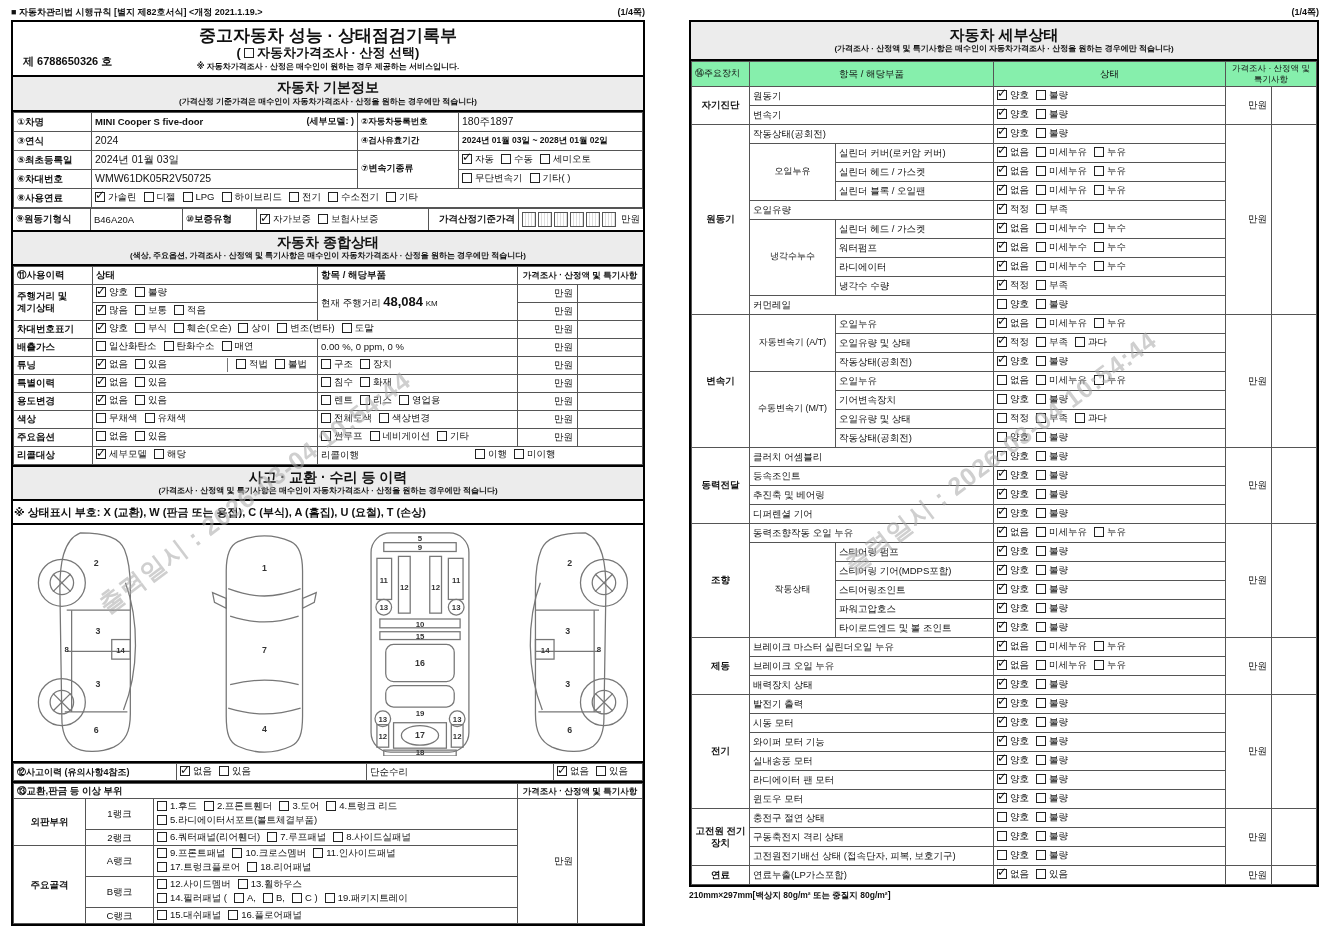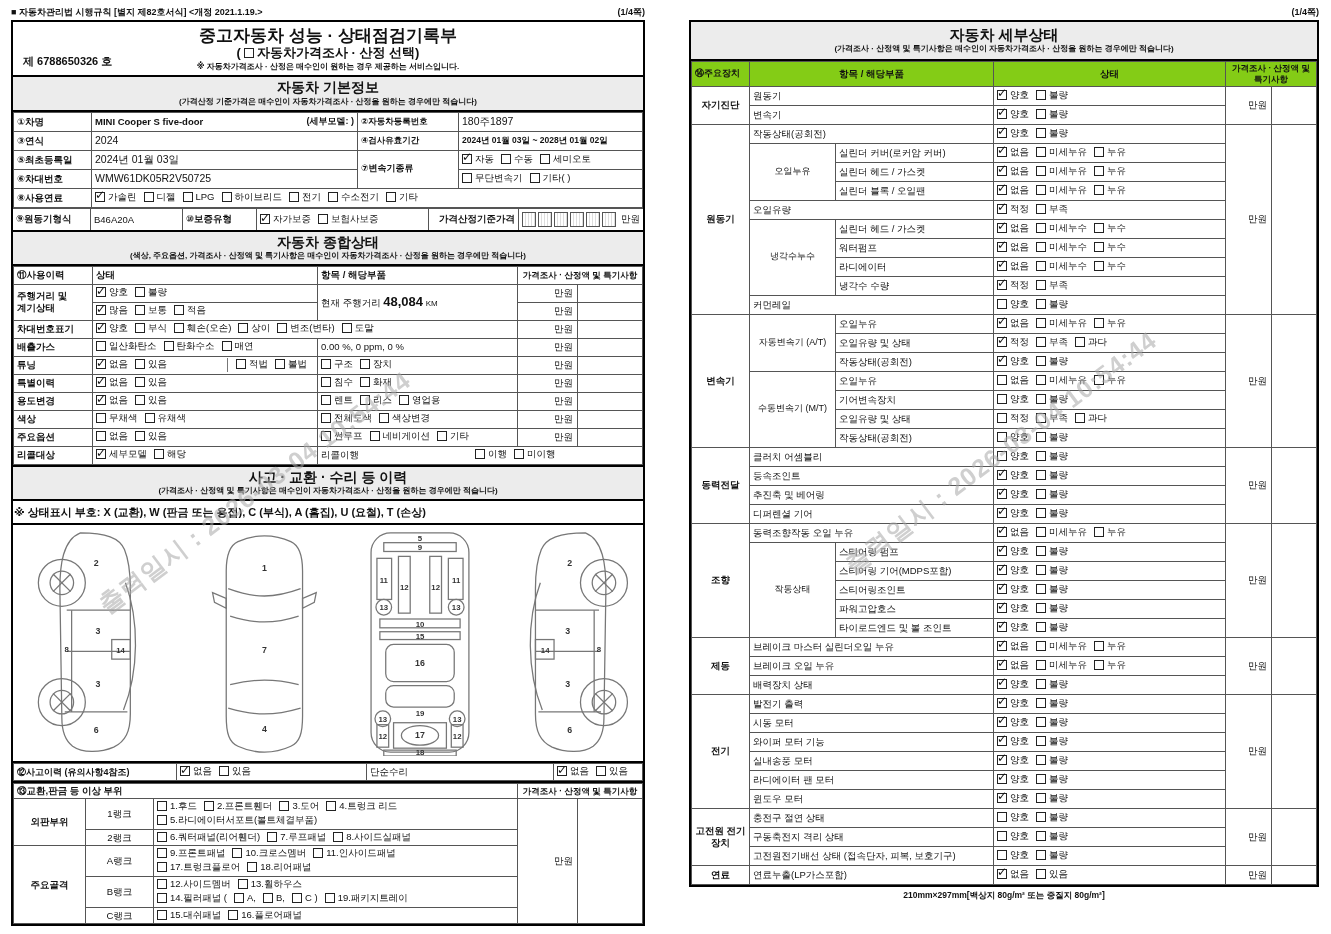--- a/index.html
+++ b/index.html
@@ -35,28 +35,28 @@
 .r6 .c{border-right:1px solid #555;font-size:9.5px;padding:2px 3px;height:21px;display:flex;align-items:center}
 .r6 .c:last-child{border-right:none}
 .boxes{gap:2px}
 .pb{width:14px;height:15px;border:1px solid #555;display:inline-block;background:repeating-linear-gradient(90deg,#fff 0 2px,#ddd 2px 3px)}
 .mw{font-size:9.5px;margin-left:3px}
 .pc{text-align:right;padding-right:4px}
 .item-flex{display:flex;align-items:center;gap:6px}
 .notes{font-size:11px;font-weight:bold;padding:3px 1px;line-height:1.5}
 .diag{padding:3px 0 1px;position:relative}
 svg text{font-size:9px;font-weight:bold;fill:#333;text-anchor:middle;font-family:"Liberation Sans",sans-serif}
-.footer{font-size:8.5px;text-align:center;margin-top:3px;font-weight:bold}
+.footer{font-size:8.5px;text-align:left;margin-top:3px;font-weight:bold}
 .wm{position:absolute;color:#a8a8a8;opacity:.55;font-size:25px;font-weight:bold;transform:rotate(-37deg);white-space:nowrap;pointer-events:none;z-index:5;letter-spacing:1px}
 .p2t td{height:19px}
 .gcell{text-align:center;font-size:9.5px}
 .scell{text-align:center;font-size:9px}
 .lcell{font-size:9.5px}
 .pcell{text-align:right;padding-right:4px;font-size:9.5px}
-.hrow td{font-weight:bold;text-align:center;background:#84cc16}
+.hrow td{font-weight:normal;text-align:center;background:#86efac}
 .big{font-size:13px;font-weight:bold}
 .sub-right{float:right;font-size:9px;font-weight:bold}
 </style>
 </head>
 <body>
 
 <div class="sheet">
 
   <div class="page">
     <div class="wm" style="left:52px;top:470px">출력일시 : 2026-03-04 10:54:44</div>

